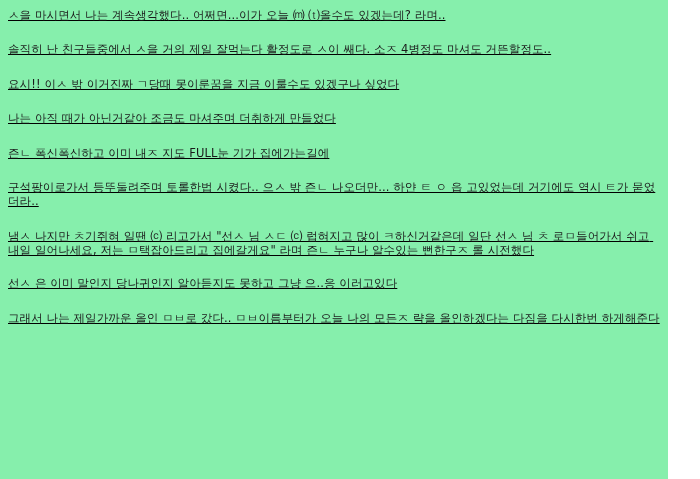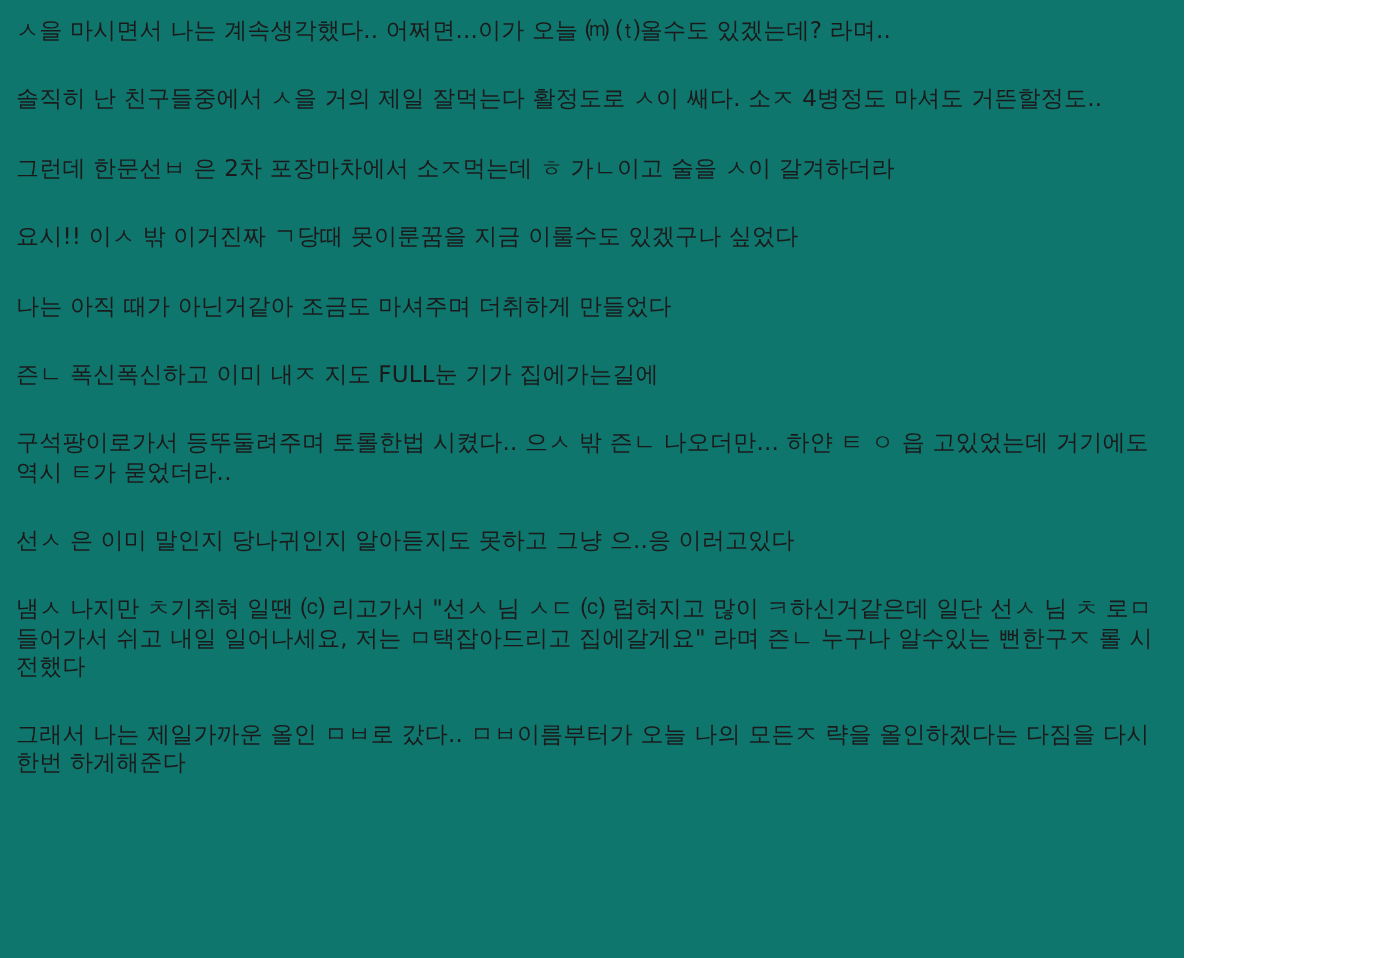--- a/index.html
+++ b/index.html
@@ -7,26 +7,27 @@
     padding: 0;
     background: #ffffff;
   }
   body {
     width: 700px;
     height: 479px;
     overflow: hidden;
     font-family: "DejaVu Sans", "Liberation Sans", sans-serif;
   }
   #doc {
-    width: 592px;
+    width: 668px;
     height: 479px;
     box-sizing: border-box;
     padding: 6px 8px 0 8px;
-    background: #0f766e;
+    background: #86efac;
     position: relative;
+    text-decoration: underline;
   }
   .para {
     font-size: 11.5px;
     line-height: 1.25;
     color: #1a1a1a;
     margin: 0 0 20px 0;
     letter-spacing: 0.1px;
     white-space: pre-wrap;
     word-break: break-all;
   }
@@ -36,22 +37,21 @@
   .para:first-child {
     margin-top: 2px;
   }
 </style>
 </head>
 <body>
 
 <div id="doc">
   <p class="para">ㅅ을 마시면서 나는 계속생각했다.. 어쩌면...이가 오늘 ⒨ ⒯올수도 있겠는데? 라며..</p>
   <p class="para">솔직히 난 친구들중에서 ㅅ을 거의 제일 잘먹는다 활정도로 ㅅ이 쌔다. 소ㅈ 4병정도 마셔도 거뜬할정도..</p>
-  <p class="para">그런데 한문선ㅂ 은 2차 포장마차에서 소ㅈ먹는데 ㅎ 가ㄴ이고 술을 ㅅ이 갈겨하더라</p>
   <p class="para">요시!! 이ㅅ 밖 이거진짜 ㄱ당때 못이룬꿈을 지금 이룰수도 있겠구나 싶었다</p>
   <p class="para">나는 아직 때가 아닌거같아 조금도 마셔주며 더취하게 만들었다</p>
   <p class="para">즌ㄴ 폭신폭신하고 이미 내ㅈ 지도 FULL눈 기가 집에가는길에</p>
   <p class="para">구석팡이로가서 등뚜둘려주며 토롤한법 시켰다.. 으ㅅ 밖 즌ㄴ 나오더만... 하얀 ㅌ ㅇ 읍 고있었는데 거기에도 역시 ㅌ가 묻었더라..</p>
+  <p class="para tight">냄ㅅ 나지만 ㅊ기쥐혀 일땐 ⒞ 리고가서 "선ㅅ 님 ㅅㄷ ⒞ 럽혀지고 많이 ㅋ하신거같은데 일단 선ㅅ 님 ㅊ 로ㅁ들어가서 쉬고 내일 일어나세요, 저는 ㅁ택잡아드리고 집에갈게요" 라며 즌ㄴ 누구나 알수있는 뻔한구ㅈ 롤 시전했다</p>
   <p class="para">선ㅅ 은 이미 말인지 당나귀인지 알아듣지도 못하고 그냥 으..응 이러고있다</p>
-  <p class="para tight">냄ㅅ 나지만 ㅊ기쥐혀 일땐 ⒞ 리고가서 "선ㅅ 님 ㅅㄷ ⒞ 럽혀지고 많이 ㅋ하신거같은데 일단 선ㅅ 님 ㅊ 로ㅁ들어가서 쉬고 내일 일어나세요, 저는 ㅁ택잡아드리고 집에갈게요" 라며 즌ㄴ 누구나 알수있는 뻔한구ㅈ 롤 시전했다</p>
   <p class="para">그래서 나는 제일가까운 올인 ㅁㅂ로 갔다.. ㅁㅂ이름부터가 오늘 나의 모든ㅈ 략을 올인하겠다는 다짐을 다시한번 하게해준다</p>
 
 </div>
 
 </body></html>

